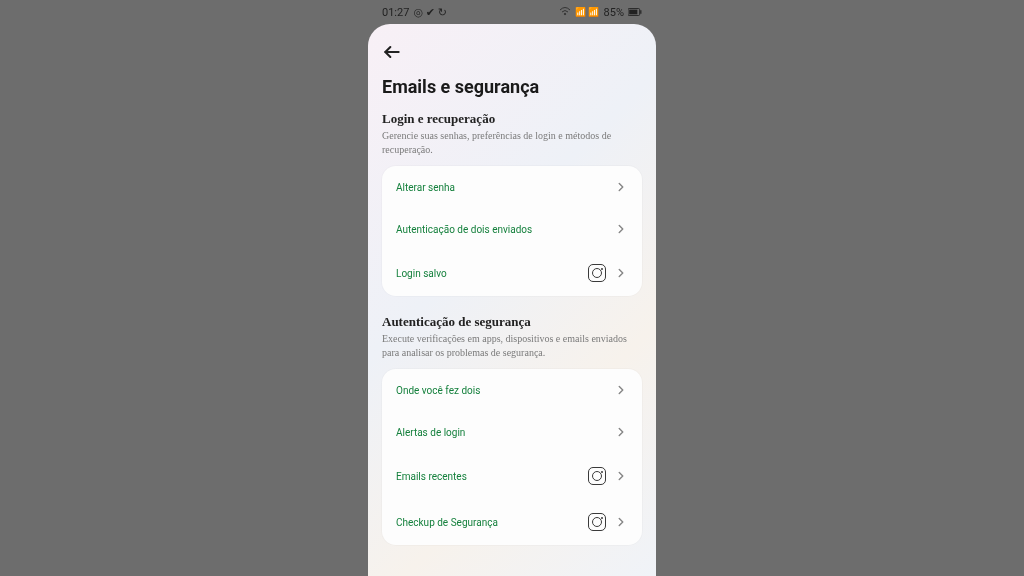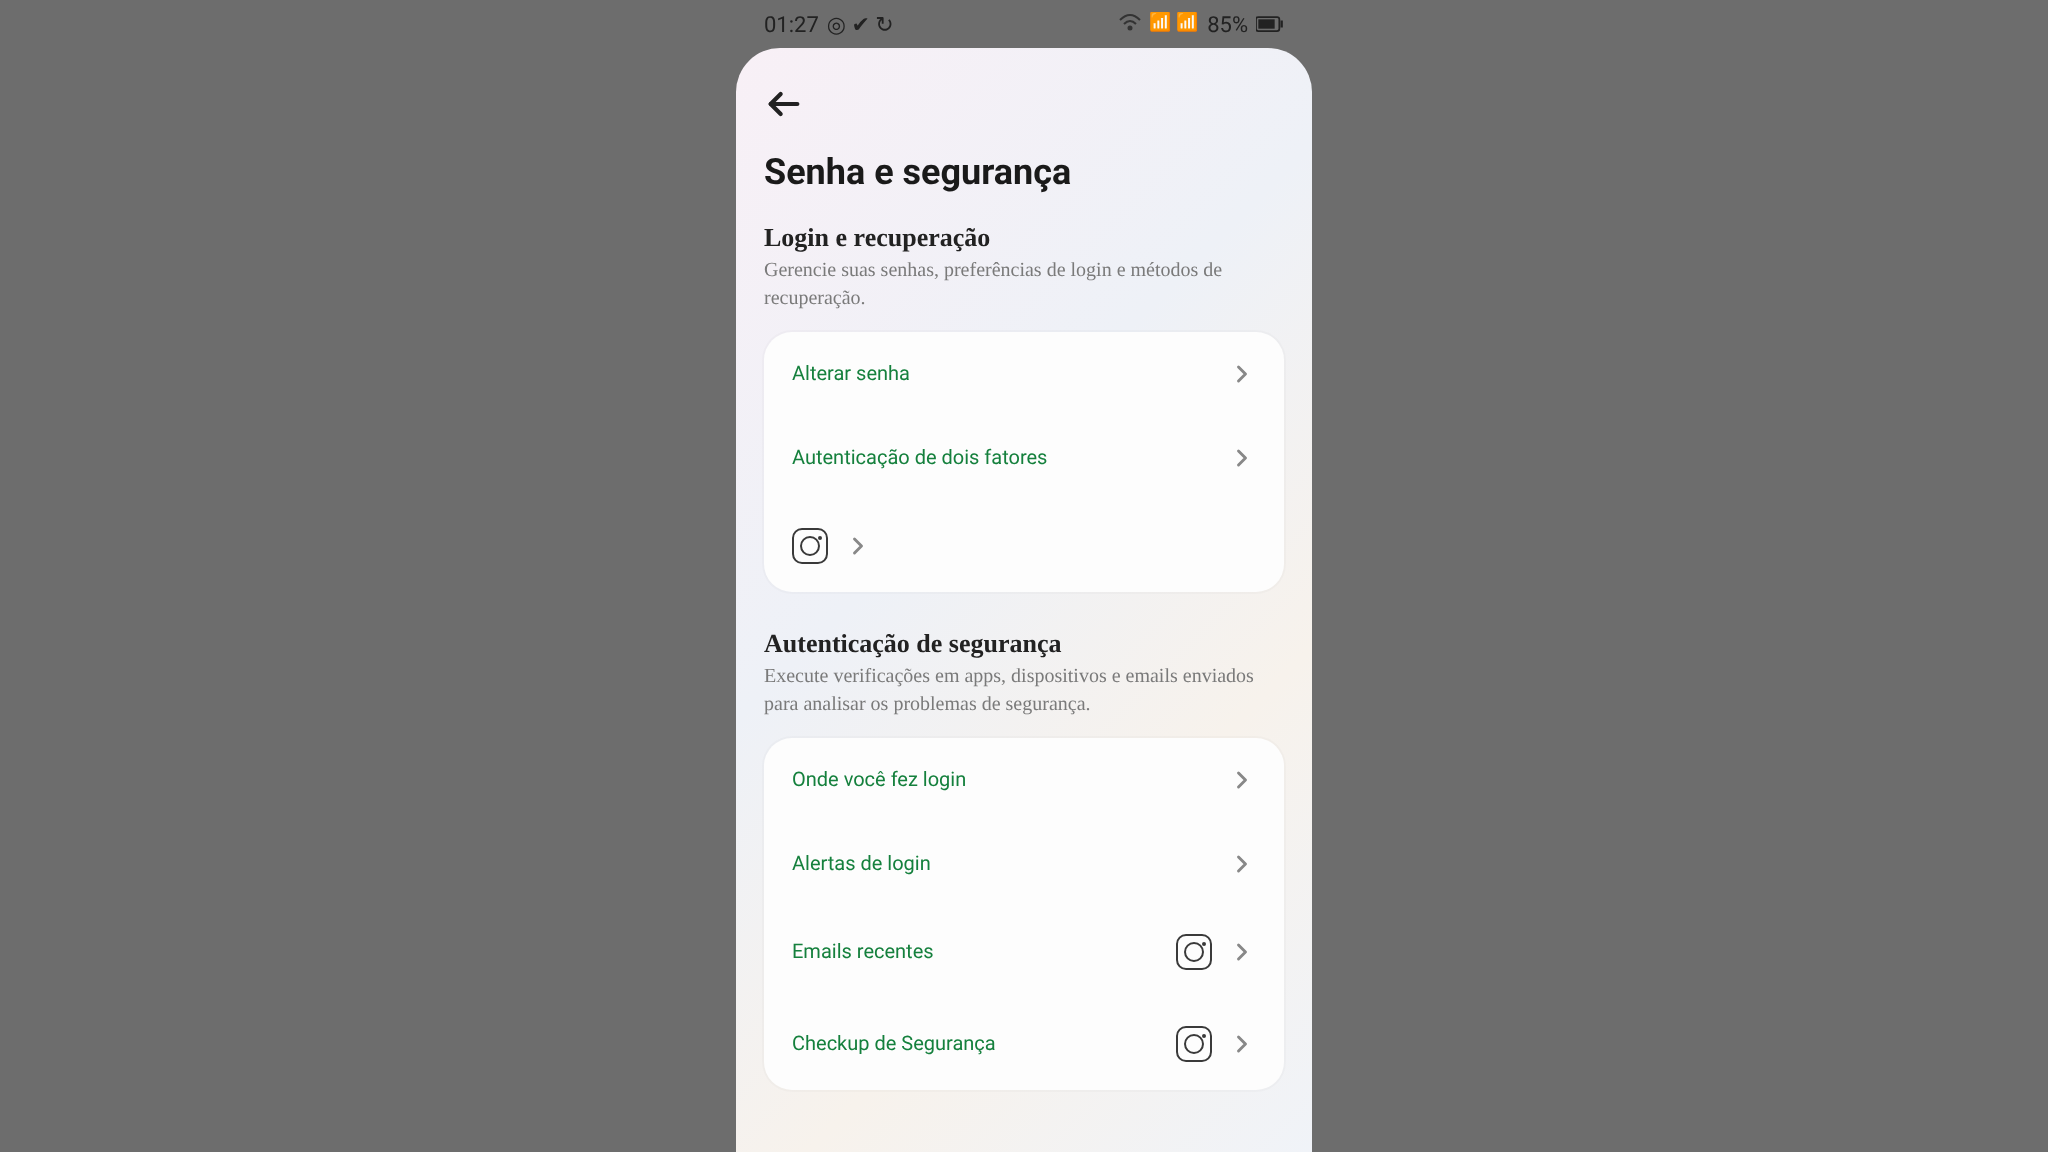--- a/index.html
+++ b/index.html
@@ -156,54 +156,55 @@
 
   <div class="screen">
 
     <div class="back-btn">
       <svg width="20" height="20" viewBox="0 0 24 24" fill="none" stroke="currentColor" stroke-width="2.5" stroke-linecap="round" stroke-linejoin="round">
         <line x1="20" y1="12" x2="4" y2="12"></line>
         <polyline points="10 18 4 12 10 6"></polyline>
       </svg>
     </div>
 
-    <h1 class="page-title">Senha e segurança</h1>
+    <h1 class="page-title">Emails e segurança</h1>
 
     <div class="section-head">
       <div class="section-title">Login e recuperação</div>
       <div class="section-desc">Gerencie suas senhas, preferências de login e métodos de recuperação.</div>
     </div>
     <div class="card">
       <div class="row">
         <div class="row-label">Alterar senha</div>
         <svg class="chev" width="14" height="14" viewBox="0 0 24 24" fill="none" stroke="currentColor" stroke-width="2.5" stroke-linecap="round" stroke-linejoin="round">
             <polyline points="9 18 15 12 9 6"></polyline>
           </svg>
       </div>
       <div class="row">
-        <div class="row-label">Autenticação de dois fatores</div>
-        <svg class="chev" width="14" height="14" viewBox="0 0 24 24" fill="none" stroke="currentColor" stroke-width="2.5" stroke-linecap="round" stroke-linejoin="round">
-            <polyline points="9 18 15 12 9 6"></polyline>
-          </svg>
-      </div>
-      <div class="row">
+        <div class="row-label">Autenticação de dois enviados</div>
+        <svg class="chev" width="14" height="14" viewBox="0 0 24 24" fill="none" stroke="currentColor" stroke-width="2.5" stroke-linecap="round" stroke-linejoin="round">
+            <polyline points="9 18 15 12 9 6"></polyline>
+          </svg>
+      </div>
+      <div class="row">
+        <div class="row-label">Login salvo</div>
         <span class="insta-badge"></span>
         <svg class="chev" width="14" height="14" viewBox="0 0 24 24" fill="none" stroke="currentColor" stroke-width="2.5" stroke-linecap="round" stroke-linejoin="round">
             <polyline points="9 18 15 12 9 6"></polyline>
           </svg>
       </div>
     </div>
 
     <div class="section-head">
       <div class="section-title">Autenticação de segurança</div>
       <div class="section-desc">Execute verificações em apps, dispositivos e emails enviados para analisar os problemas de segurança.</div>
     </div>
     <div class="card">
       <div class="row">
-        <div class="row-label">Onde você fez login</div>
+        <div class="row-label">Onde você fez dois</div>
         <svg class="chev" width="14" height="14" viewBox="0 0 24 24" fill="none" stroke="currentColor" stroke-width="2.5" stroke-linecap="round" stroke-linejoin="round">
             <polyline points="9 18 15 12 9 6"></polyline>
           </svg>
       </div>
       <div class="row">
         <div class="row-label">Alertas de login</div>
         <svg class="chev" width="14" height="14" viewBox="0 0 24 24" fill="none" stroke="currentColor" stroke-width="2.5" stroke-linecap="round" stroke-linejoin="round">
             <polyline points="9 18 15 12 9 6"></polyline>
           </svg>
       </div>

